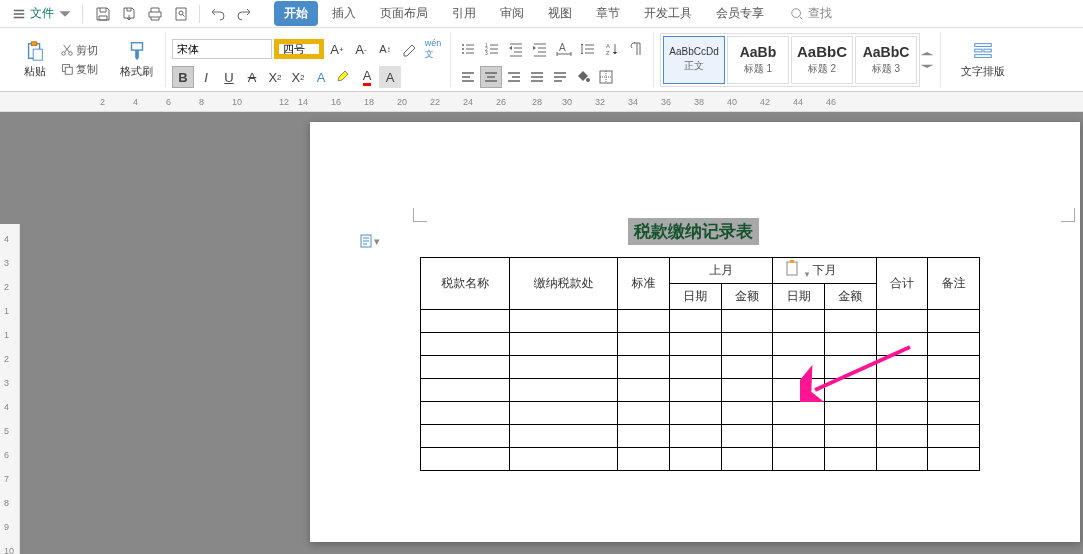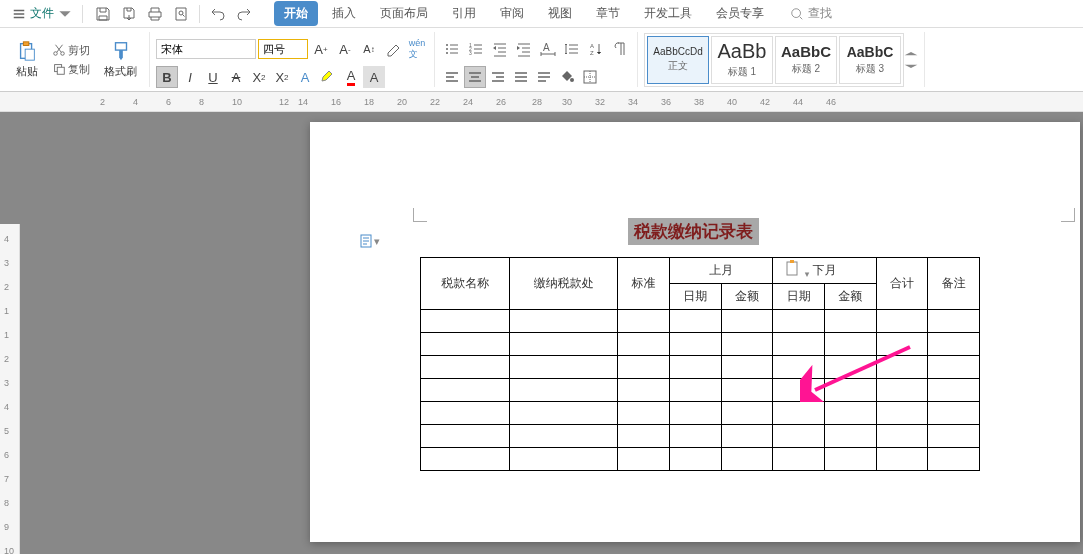--- a/index.html
+++ b/index.html
@@ -16,27 +16,27 @@
     .tabs { display: flex; align-items: center; gap: 4px; margin-left: 20px; }
     .tab { padding: 4px 10px; cursor: pointer; color: #555; }
     .tab.active { background: #4a8cca; color: #fff; border-radius: 4px; font-weight: bold; }
     .search { display: flex; align-items: center; gap: 4px; margin-left: 16px; cursor: pointer; color: #888; }
     
     
     .ribbon { display: flex; align-items: center; height: 64px; background: #fff; border-bottom: 1px solid #ccc; padding: 4px; }
     .group { display: flex; align-items: center; padding: 0 6px; height: 100%; border-right: 1px solid #e8e8e8; }
     .vgroup { display: flex; flex-direction: column; justify-content: center; align-items: center; gap: 2px; padding: 0 4px; }
     .hgroup { display: flex; align-items: center; gap: 2px; }
-    .big-btn { display: flex; flex-direction: column; align-items: center; gap: 2px; padding: 2px 6px; cursor: pointer; }
+    .big-btn { display: flex; flex-direction: column; align-items: center; gap: 2px; padding: 2px 6px; cursor: pointer; margin-left: 8px; }
     .big-btn svg { width: 22px; height: 22px; }
     .big-label { font-size: 11px; }
     .small-btn { display: flex; align-items: center; gap: 2px; padding: 1px 4px; cursor: pointer; font-size: 11px; color: #555; }
     .small-btn svg { width: 14px; height: 14px; }
     .font-sel { width: 100px; height: 20px; border: 1px solid #ccc; font-size: 11px; padding: 0 4px; background: #fff; }
-    .size-sel { width: 50px; height: 20px; border: 1px solid #eab308; font-size: 11px; padding: 0 4px; background: #fff; }
+    .size-sel { width: 50px; height: 20px; border: 5px solid #eab308; font-size: 11px; padding: 0 4px; background: #fff; }
     .tool-btn { width: 22px; height: 22px; display: flex; align-items: center; justify-content: center; cursor: pointer; color: #444; font-size: 13px; }
     .tool-btn.active { background: #d0d0d0; border: 1px solid #aaa; }
     .tool-btn svg { width: 16px; height: 16px; }
     .fmt-row { display: flex; gap: 1px; margin-top: 2px; }
     
     
     .styles { display: flex; gap: 2px; padding: 2px; border: 1px solid #ddd; background: #fff; }
     .style-item { width: 62px; height: 48px; border: 1px solid #ddd; display: flex; flex-direction: column; align-items: center; justify-content: center; cursor: pointer; background: #fff; }
     .style-item.active { border: 1px solid #4a8cca; background: #eaf3fb; }
     .style-prev { font-size: 14px; color: #333; }
@@ -46,21 +46,21 @@
     .ruler-h { height: 20px; background: #f5f5f5; display: flex; align-items: center; font-size: 9px; color: #888; padding-left: 320px; position: relative; border-bottom: 1px solid #ddd; }
     .ruler-h span { position: absolute; }
     .ruler-v { width: 20px; background: #f5f5f5; position: absolute; left: 0; top: 112px; bottom: 0; font-size: 9px; color: #888; border-right: 1px solid #ddd; }
     .ruler-v span { position: absolute; left: 4px; }
     
     
     .doc-area { position: relative; background: #888; height: 442px; overflow: hidden; }
     .page { position: absolute; left: 310px; top: 10px; width: 770px; height: 420px; background: #fff; box-shadow: 0 2px 8px rgba(0,0,0,0.3); }
     .page-margin { position: absolute; left: 110px; top: 96px; right: 10px; }
     
-    .doc-title { display: inline-block; background: #a8a8a8; padding: 2px 6px; font-size: 17px; font-weight: bold; color: #7f1d1d; margin-left: 208px; margin-bottom: 12px; }
+    .doc-title { display: inline-block; background: #a8a8a8; padding: 2px 6px; font-size: 17px; font-weight: bold; color: #14532d; margin-left: 208px; margin-bottom: 12px; }
     
     .doc-table { border-collapse: collapse; width: 560px; }
     .doc-table td, .doc-table th { border: 1px solid #000; padding: 4px; font-size: 12px; text-align: center; height: 20px; }
     .doc-table th { font-weight: normal; }
     
     
     .arrow { position: absolute; left: 800px; top: 230px; pointer-events: none; }
     
     
     .corner { position: absolute; width: 14px; height: 14px; }
@@ -313,39 +313,50 @@
     </div>
   </div>
 
   <div class="group">
     <div class="styles">
       <div class="style-item active">
         <div class="style-prev" style="font-size:10px">AaBbCcDd</div>
         <div class="style-name">正文</div>
       </div>
       <div class="style-item">
-        <div class="style-prev" style="font-weight:normal;font-size:20px">AaBb</div>
+        <div class="style-prev" style="font-weight:bold;font-size:14px">AaBb</div>
         <div class="style-name">标题 1</div>
       </div>
       <div class="style-item">
         <div class="style-prev" style="font-weight:bold;font-size:15px">AaBbC</div>
         <div class="style-name">标题 2</div>
       </div>
       <div class="style-item">
         <div class="style-prev" style="font-weight:bold;font-size:14px">AaBbC</div>
         <div class="style-name">标题 3</div>
       </div>
     </div>
     <div class="tool-btn" style="flex-direction:column;height:48px;width:14px">
         <svg width="10" height="10" viewBox="0 0 10 10">
           <path fill="#888" d="M1 2l4-2 4 2z M1 8l4 2 4-2z"></path>
         </svg>
       </div>
   </div>
 
+  <div class="group" style="border-right:none">
+    <div class="big-btn">
+      <svg viewBox="0 0 24 24">
+          <rect x="3" y="4" width="18" height="3" fill="none" stroke="#4a8cca"></rect>
+          <rect x="3" y="10" width="8" height="3" fill="none" stroke="#4a8cca"></rect>
+          <rect x="13" y="10" width="8" height="3" fill="none" stroke="#4a8cca"></rect>
+          <rect x="3" y="16" width="18" height="3" fill="none" stroke="#4a8cca"></rect>
+        </svg>
+      <span class="big-label">文字排版</span>
+    </div>
+  </div>
 </div>
 
 <div class="ruler-h" id="ruler-h">
     <span style="left: 100px;">2</span>
     <span style="left: 133px;">4</span>
     <span style="left: 166px;">6</span>
     <span style="left: 199px;">8</span>
     <span style="left: 232px;">10</span>
     <span style="left: 279px;">12</span>
     <span style="left: 298px;">14</span>

